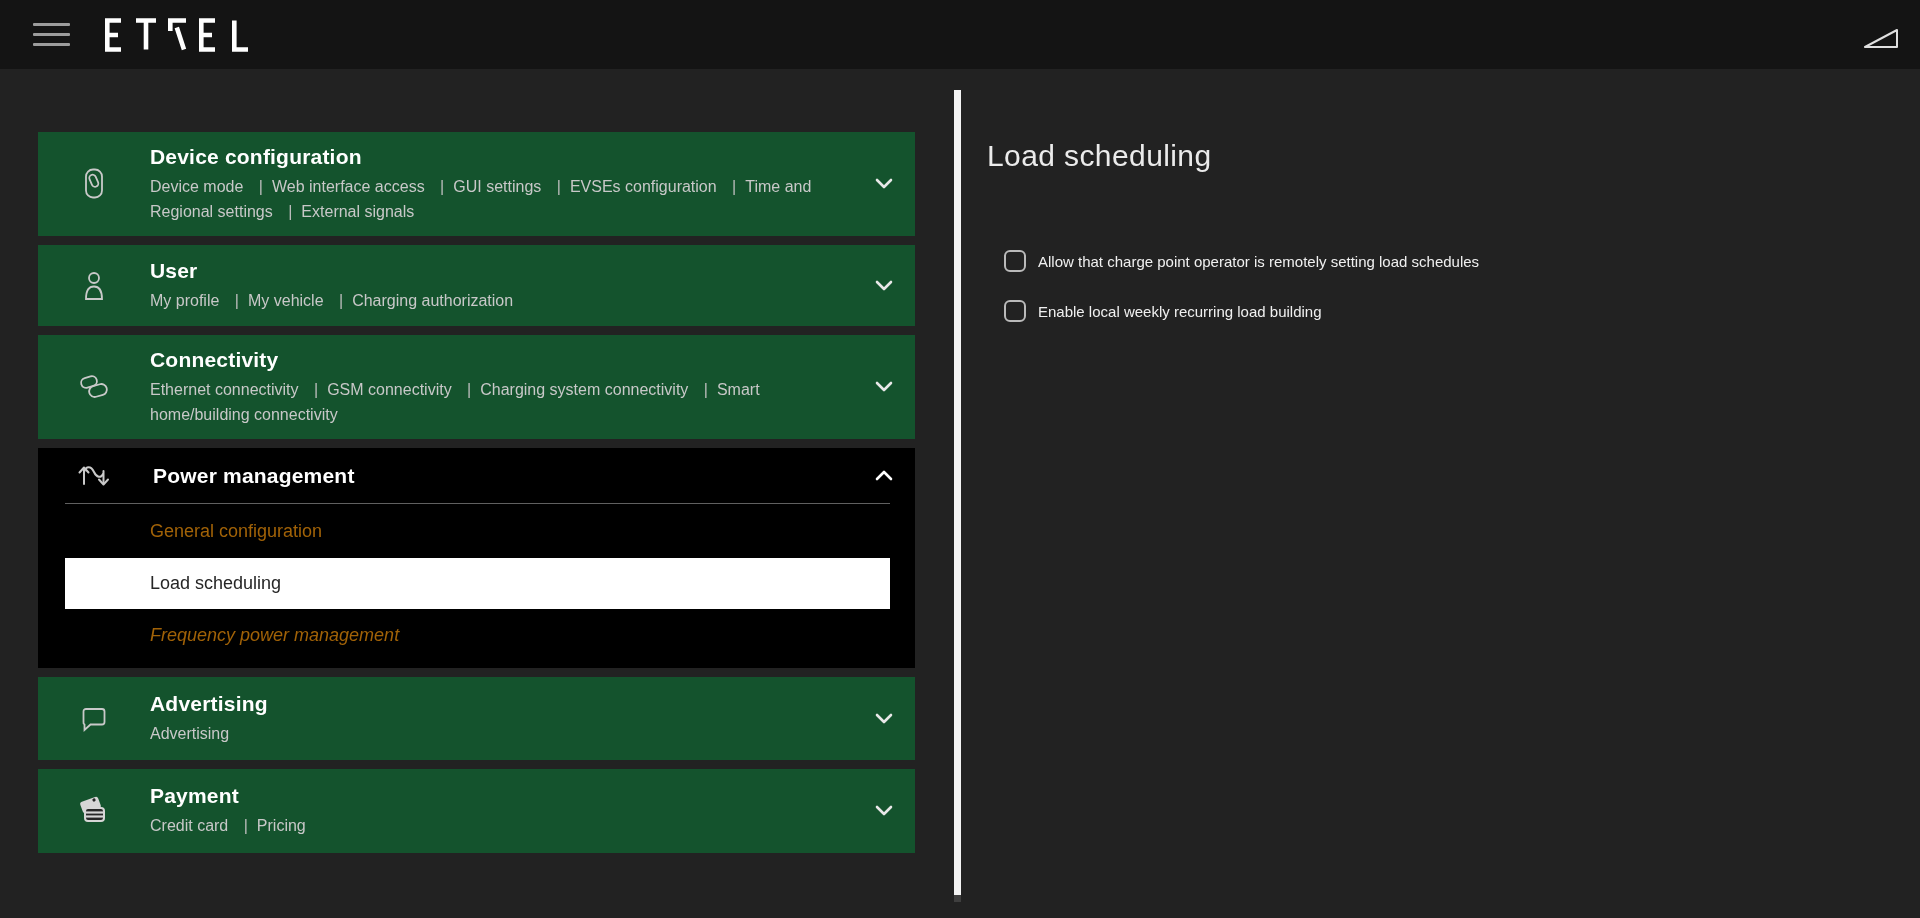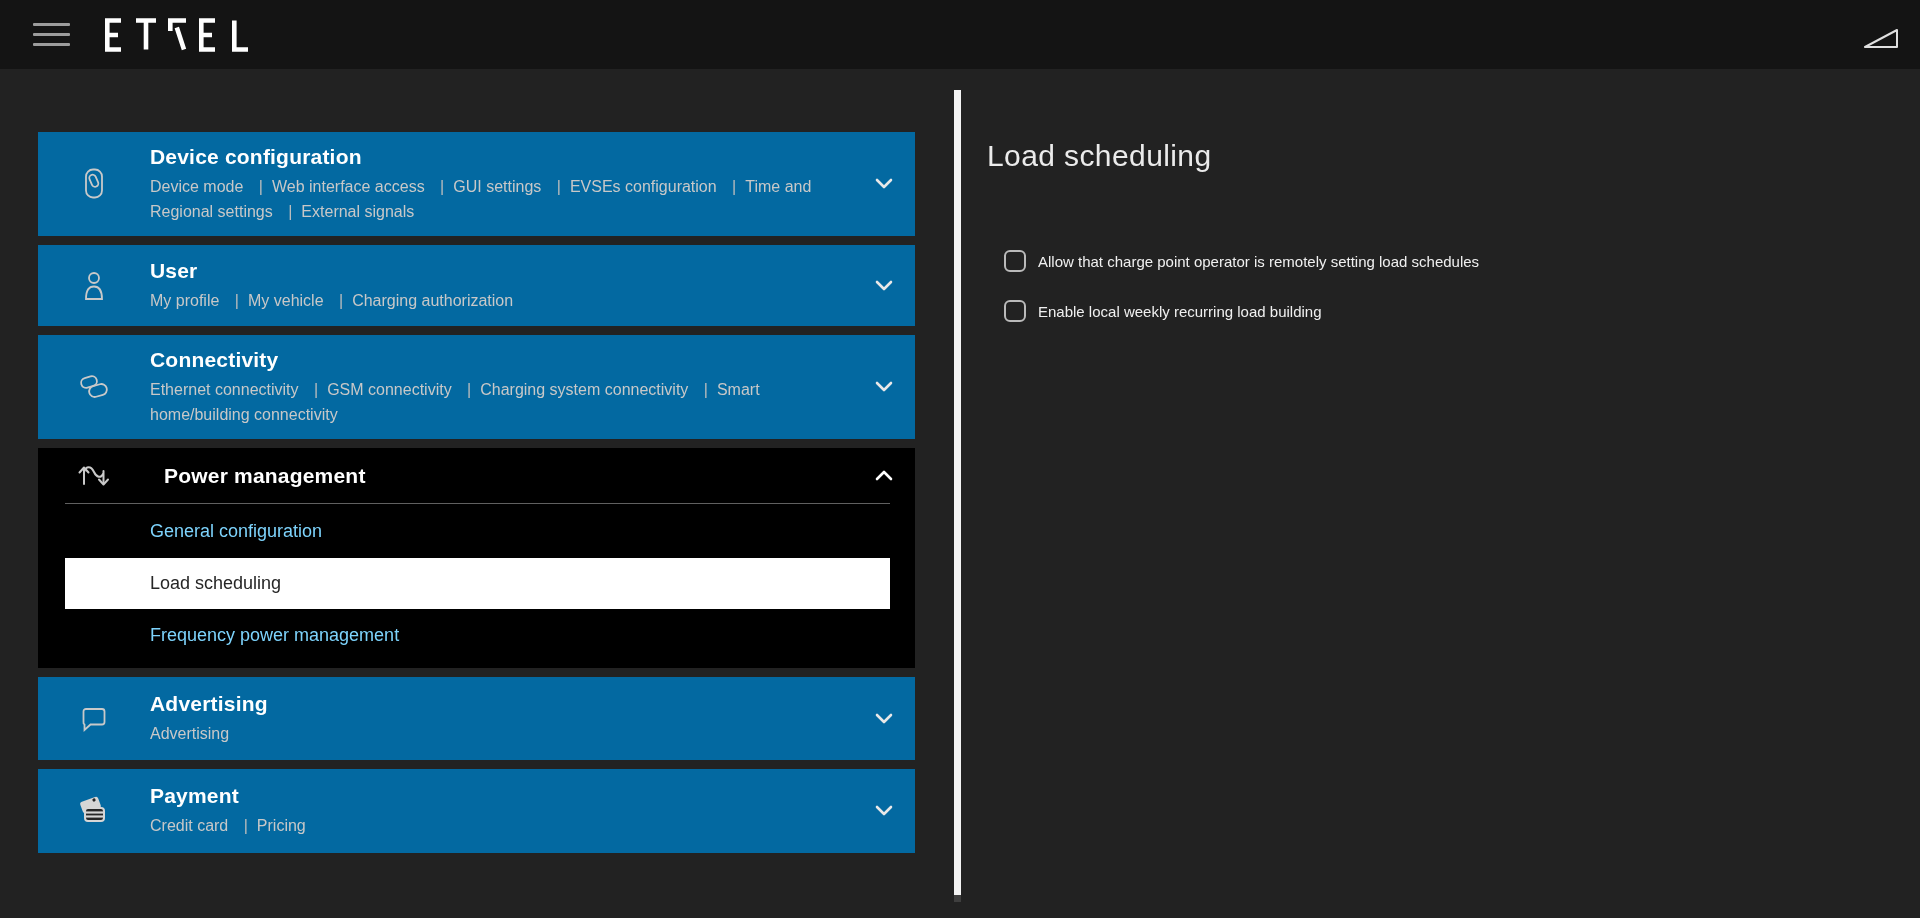--- a/index.html
+++ b/index.html
@@ -21,43 +21,43 @@
   .logo { margin-left:34px; display:flex; align-items:center; }
   .logo svg { display:block; }
   .sr { position:absolute; width:1px; height:1px; overflow:hidden; clip:rect(0 0 0 0); white-space:nowrap; }
   .signal { position:absolute; right:20px; top:27px; }
 
   
   .layout { position:absolute; top:69px; left:0; right:0; bottom:0; }
 
   .sidebar { position:absolute; left:38px; top:63px; width:877px; }
   .card {
-    background:#0369a1; margin-bottom:9px;
+    background:#14532d; margin-bottom:9px;
     display:flex; align-items:center; position:relative;
   }
   .h104{height:104px} .h81{height:81px} .h83{height:83px} .h84{height:84px}
   .card-icon { flex:0 0 112px; display:flex; justify-content:center; align-items:center; }
   .card-icon svg { display:block; }
   .card-text { flex:1; padding-right:75px; }
   .card-title { font-size:21px; font-weight:bold; color:#ffffff; margin:0 0 5px 0; letter-spacing:.2px; }
   .card-links { font-size:16px; color:#c8c8c8; line-height:25px; }
   .lnk { cursor:pointer; }
   .lnk + .lnk::before { content:"|"; color:#bdbdbd; margin-left:11px; padding-right:9px; }
   .chev { position:absolute; right:22px; top:50%; transform:translateY(-50%); cursor:pointer; }
 
   
   .card.expanded { display:block; height:220px; background:#000000; padding:0; }
   .exp-header { height:55px; display:flex; align-items:center; position:relative; cursor:pointer; }
   .exp-divider { height:1px; background:#606060; margin:0 25px 0 27px; }
   .menu-item {
-    font-size:18px; color:#7dd3fc; padding-left:112px; cursor:pointer;
+    font-size:18px; color:#a16207; padding-left:112px; cursor:pointer;
   }
   .mi1 { height:54px; line-height:54px; }
   .mi2 { height:51px; line-height:51px; }
-  .mi3 { height:53px; line-height:53px; }
+  .mi3 { height:53px; line-height:53px;font-style:italic; }
   .menu-item.selected {
     background:#ffffff; color:#262626;
     margin:0 25px 0 27px; padding-left:85px;
   }
 
   
   .vdivider { position:absolute; left:954px; top:21px; width:7px; height:812px; background:#f4f4f4; cursor:col-resize; }
   .vthumb { position:absolute; left:0; bottom:0; width:7px; height:7px; background:#3f3f3f; }
 
   
@@ -182,21 +182,21 @@
           <svg width="38" height="30" viewBox="0 0 38 30">
             <g fill="none" stroke="#c9c9c9" stroke-width="2" stroke-linecap="round" stroke-linejoin="round">
               <path d="M9,23 V8"></path>
               <polyline points="4.5,11.5 9,6.5 13.5,11.5"></polyline>
               <path d="M9,11 C11,4.5 16,4.5 19,11 C21.5,16.5 26,17.5 28,13"></path>
               <path d="M28.5,10 V22"></path>
               <polyline points="24,18.5 28.5,23.5 33,18.5"></polyline>
             </g>
           </svg>
         </div>
-        <h2 class="card-title" style="margin:14px">Power management</h2>
+        <h2 class="card-title" style="margin:3px">Power management</h2>
         <div class="chev">
           <svg width="18" height="11" viewBox="0 0 18 11">
               <polyline class="stw" points="2,9 9,2 16,9" style="stroke:#ffffff"></polyline>
             </svg>
         </div>
       </div>
       <div class="exp-divider"></div>
       <div class="menu-item mi1">General configuration</div>
       <div class="menu-item mi2 selected">Load scheduling</div>
       <div class="menu-item mi3">Frequency power management</div>

